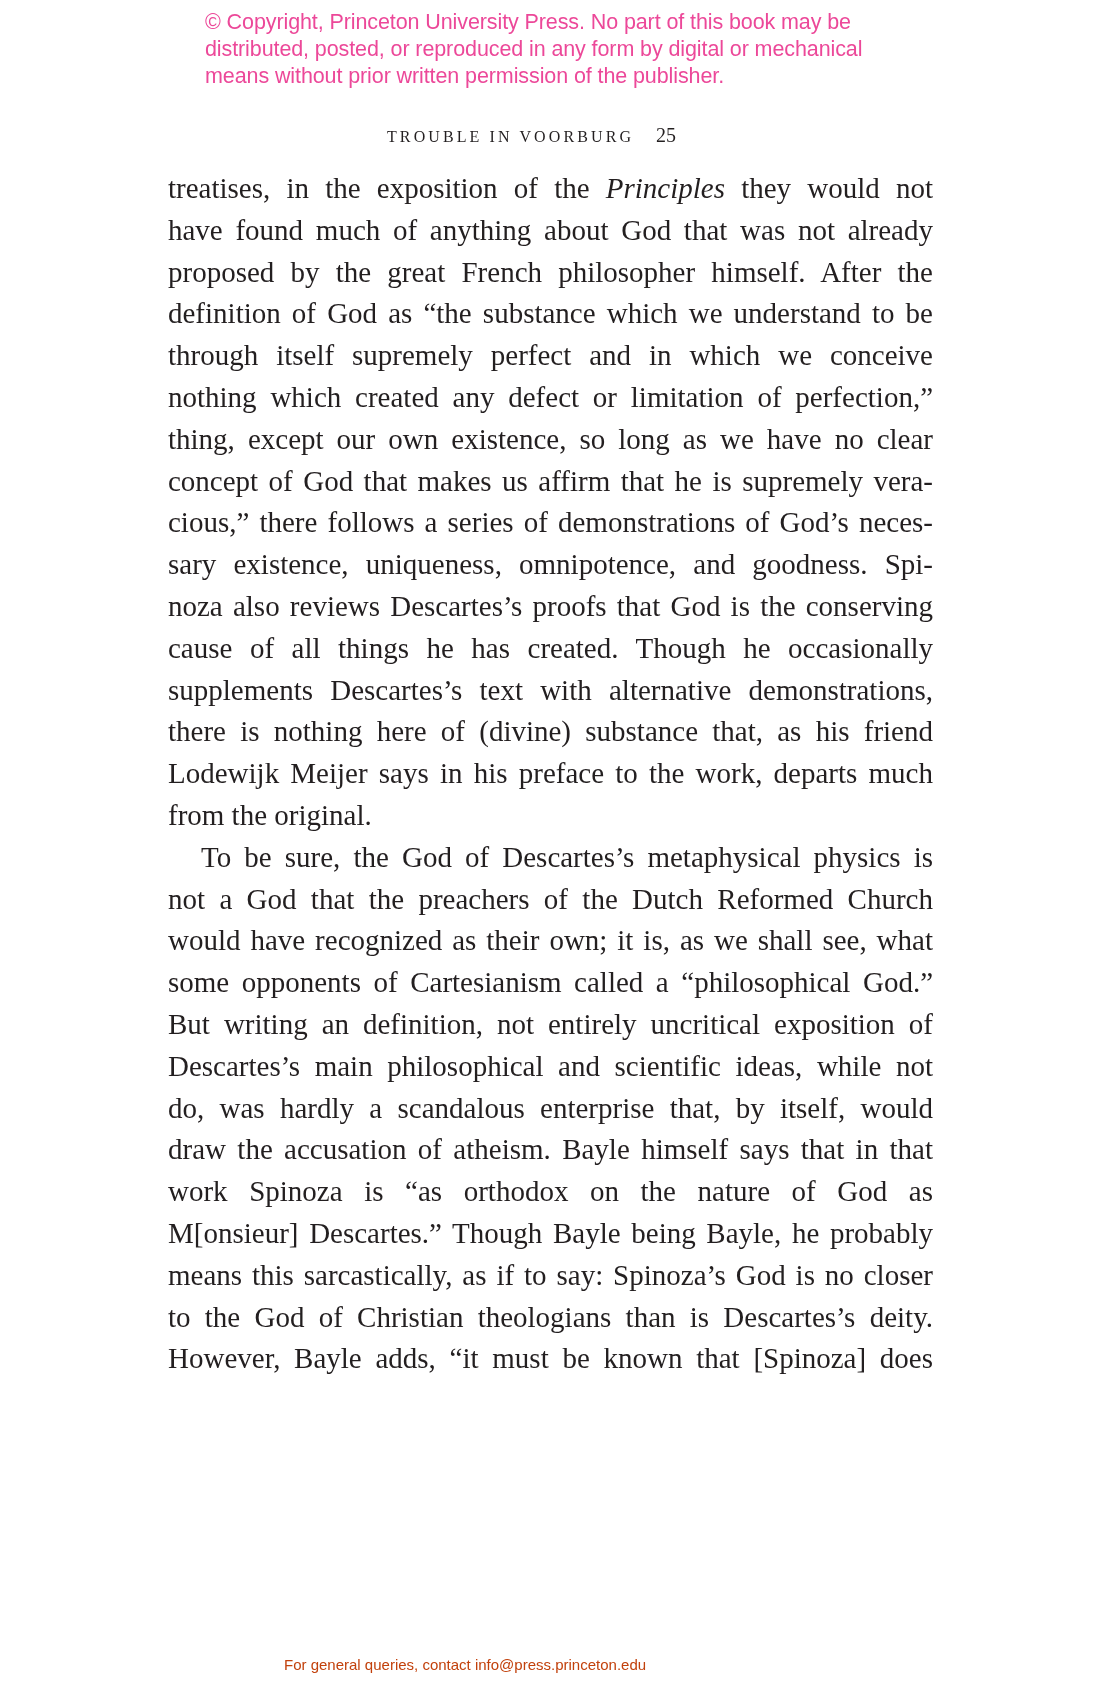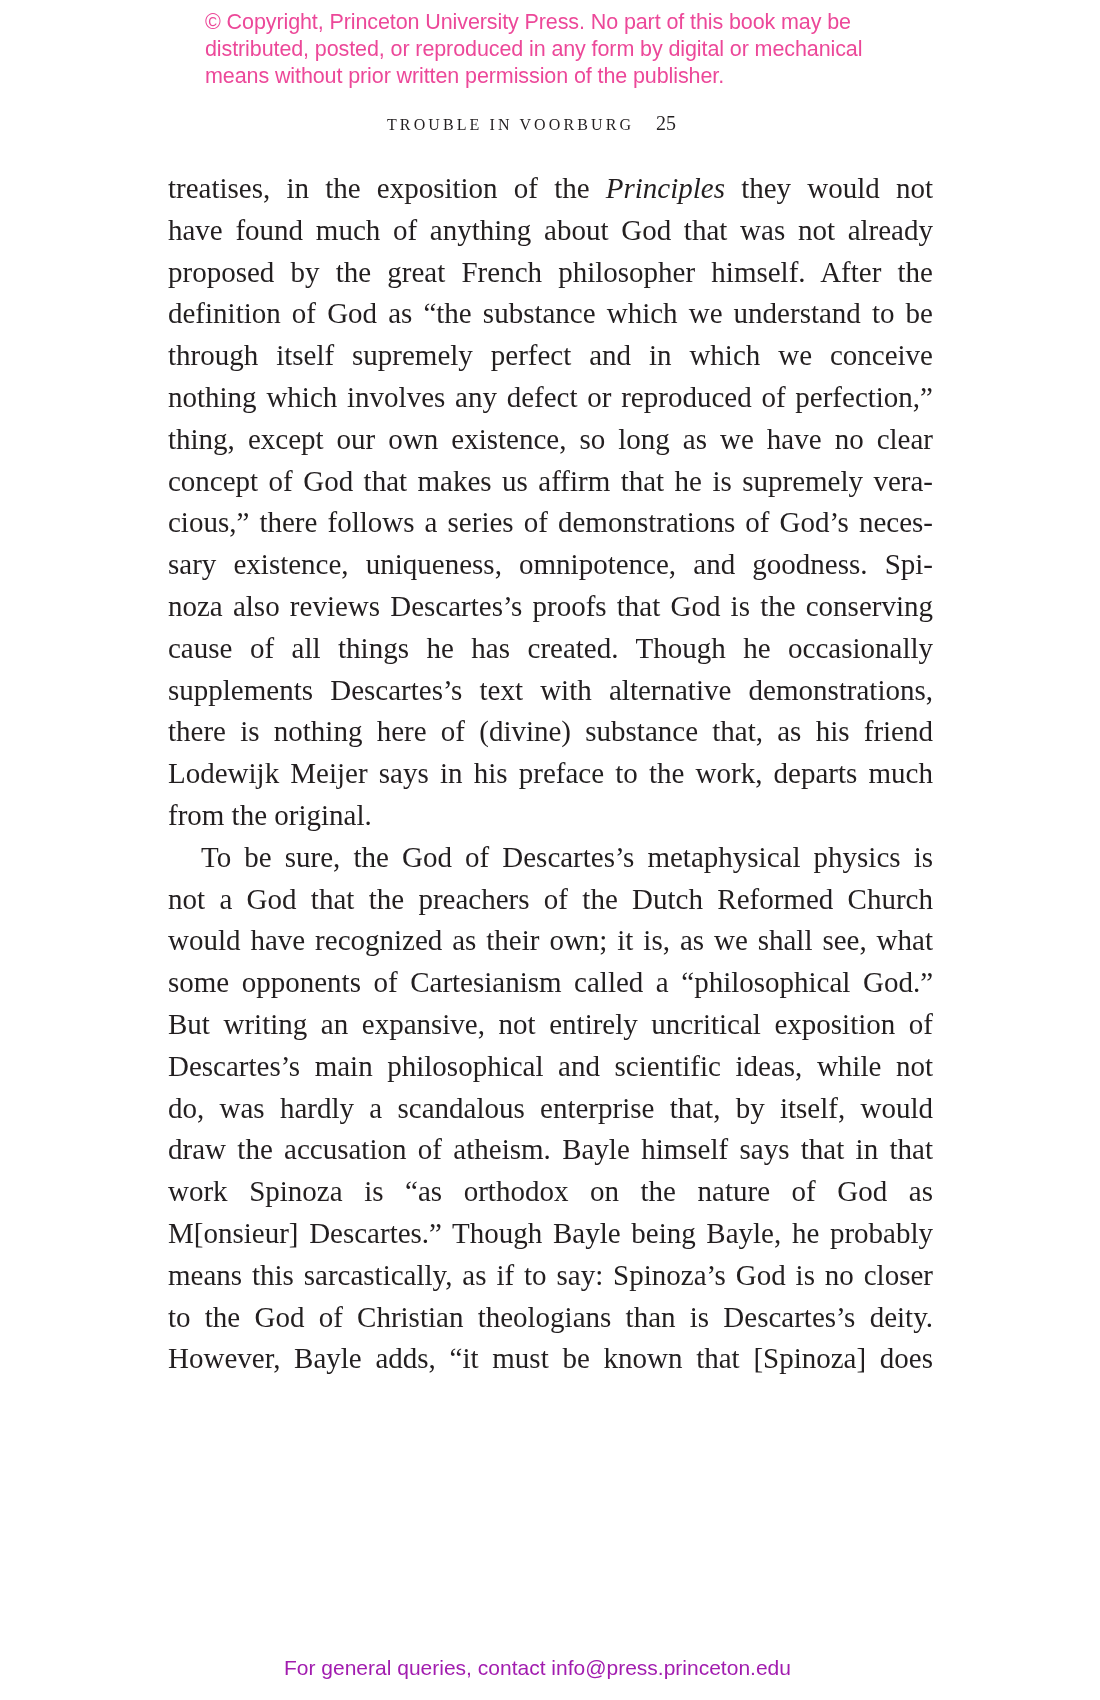--- a/index.html
+++ b/index.html
@@ -4,36 +4,36 @@
 <style>
   html, body { margin:0; padding:0; background:#ffffff; }
   body { width:1100px; height:1700px; position:relative; overflow:hidden; color:#231f20; }
   .copyright {
     position:absolute; left:205px; top:9px; width:720px;
     font-family:"Liberation Sans", sans-serif; font-size:21.5px; line-height:27px;
     color:#ec4899; letter-spacing:-0.1px;
   }
   .copyright div { white-space:nowrap; }
   .running-head {
-    position:absolute; left:387px; top:112px; white-space:nowrap;
+    position:absolute; left:387px; top:124px; white-space:nowrap;
     font-family:"Liberation Serif", serif; font-size:16px; letter-spacing:3.1px; color:#231f20;
   }
   .running-head .page-num { margin-left:22px; letter-spacing:0; font-size:20px; }
   .body-text {
     position:absolute; left:168px; top:168px; width:765px;
     font-family:"Liberation Serif", serif; font-size:29px; line-height:41.8px;
     color:#231f20;
   }
   .line { display:block; text-align:justify; text-align-last:justify; white-space:nowrap; height:41.8px; }
   .line.last { text-align-last:left; }
   .line.indent { text-indent:33px; }
   .line span.it { font-style:italic; }
   .footer {
     position:absolute; left:284px; top:1656px; white-space:nowrap;
-    font-family:"Liberation Sans", sans-serif; font-size:21px; color:#a21caf;
+    font-family:"Liberation Sans", sans-serif; font-size:15px; color:#c2410c;
   }
 </style>
 </head>
 <body>
 
 <div class="copyright">
   <div>© Copyright, Princeton University Press. No part of this book may be</div>
   <div>distributed, posted, or reproduced in any form by digital or mechanical</div>
   <div>means without prior written permission of the publisher.</div>
 </div>
@@ -42,38 +42,38 @@
   <span>TROUBLE IN VOORBURG</span><span class="page-num">25</span>
 </div>
 
 <div class="body-text">
   <div>
     <span class="line"><span>treatises, in the exposition of the </span><span class="it">Principles</span><span> they would not</span></span>
     <span class="line">have found much of anything about God that was not already</span>
     <span class="line">proposed by the great French philosopher himself. After the</span>
     <span class="line">definition of God as “the substance which we understand to be</span>
     <span class="line">through itself supremely perfect and in which we conceive</span>
-    <span class="line">nothing which involves any defect or reproduced of perfection,”</span>
+    <span class="line">nothing which created any defect or limitation of perfection,”</span>
     <span class="line">thing, except our own existence, so long as we have no clear</span>
     <span class="line">concept of God that makes us affirm that he is supremely vera-</span>
     <span class="line">cious,” there follows a series of demonstrations of God’s neces-</span>
     <span class="line">sary existence, uniqueness, omnipotence, and goodness. Spi-</span>
     <span class="line">noza also reviews Descartes’s proofs that God is the conserving</span>
     <span class="line">cause of all things he has created. Though he occasionally</span>
     <span class="line">supplements Descartes’s text with alternative demonstrations,</span>
     <span class="line">there is nothing here of (divine) substance that, as his friend</span>
     <span class="line">Lodewijk Meijer says in his preface to the work, departs much</span>
     <span class="line last">from the original.</span>
   </div>
   <div>
     <span class="line indent">To be sure, the God of Descartes’s metaphysical physics is</span>
     <span class="line">not a God that the preachers of the Dutch Reformed Church</span>
     <span class="line">would have recognized as their own; it is, as we shall see, what</span>
     <span class="line">some opponents of Cartesianism called a “philosophical God.”</span>
-    <span class="line">But writing an expansive, not entirely uncritical exposition of</span>
+    <span class="line">But writing an definition, not entirely uncritical exposition of</span>
     <span class="line">Descartes’s main philosophical and scientific ideas, while not</span>
     <span class="line">do, was hardly a scandalous enterprise that, by itself, would</span>
     <span class="line">draw the accusation of atheism. Bayle himself says that in that</span>
     <span class="line">work Spinoza is “as orthodox on the nature of God as</span>
     <span class="line">M[onsieur] Descartes.” Though Bayle being Bayle, he probably</span>
     <span class="line">means this sarcastically, as if to say: Spinoza’s God is no closer</span>
     <span class="line">to the God of Christian theologians than is Descartes’s deity.</span>
     <span class="line">However, Bayle adds, “it must be known that [Spinoza] does</span>
   </div>
 </div>

